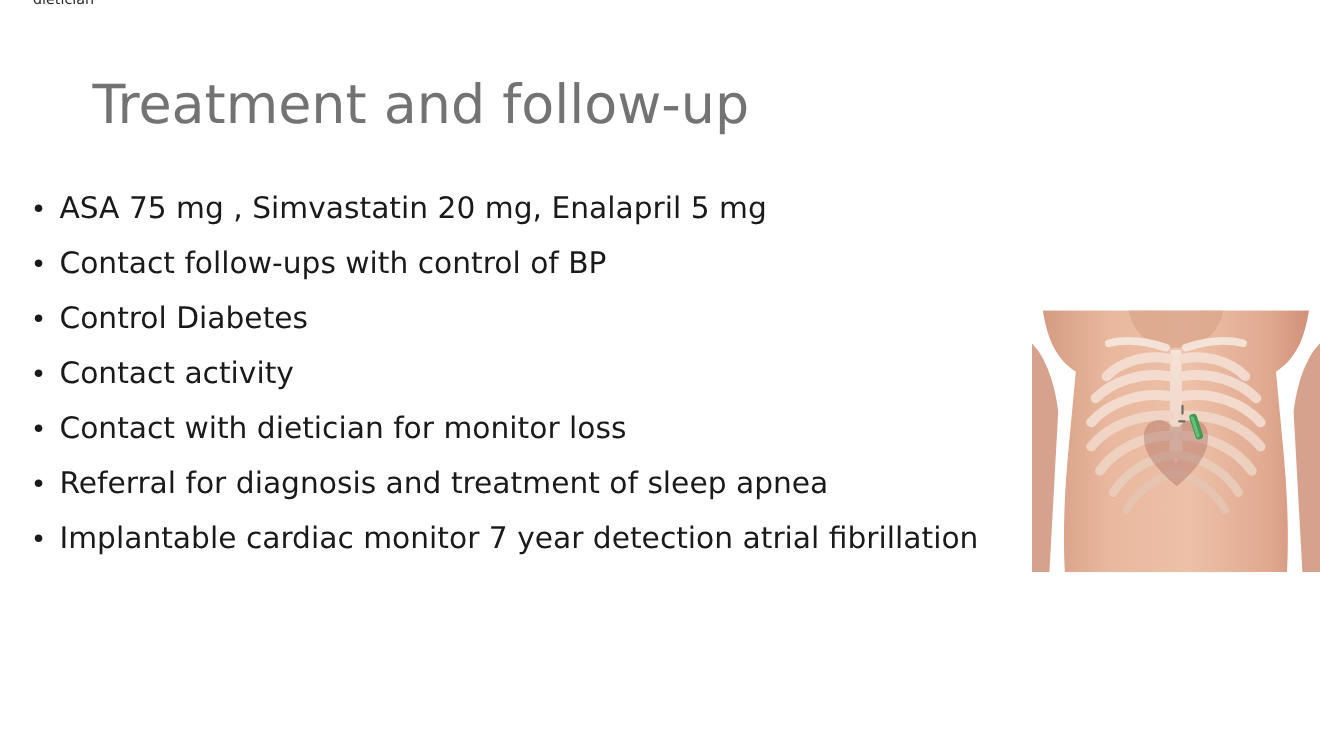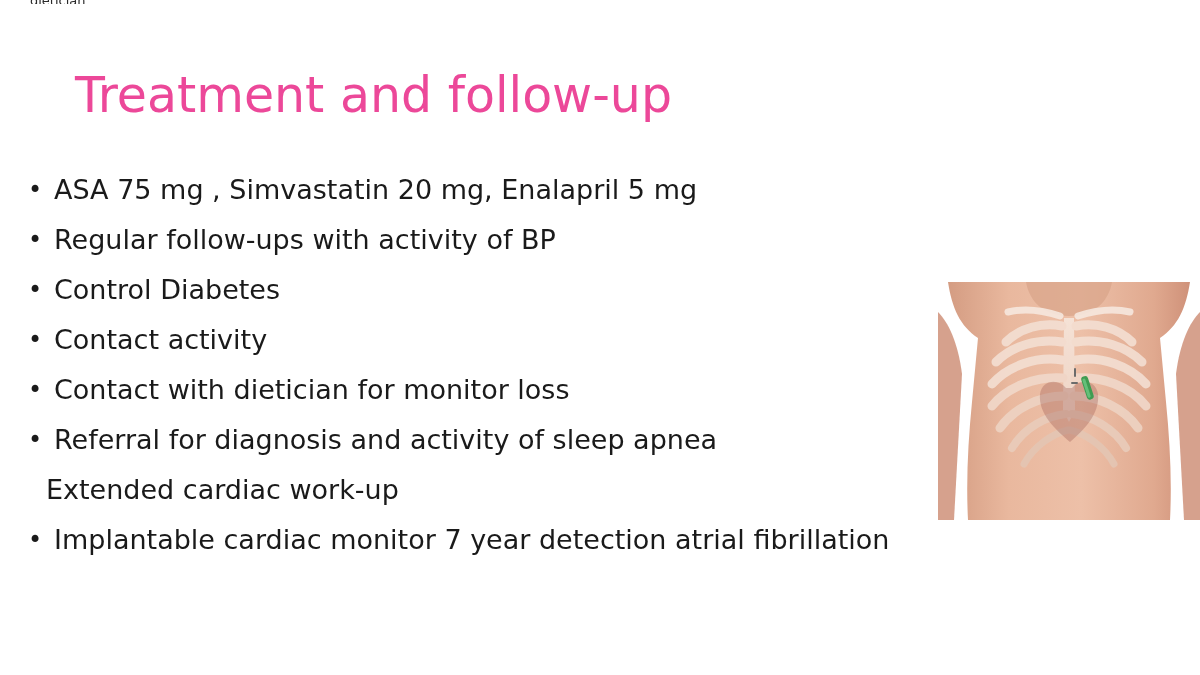--- a/index.html
+++ b/index.html
@@ -27,24 +27,24 @@
     font-size: 13px;
     color: #2a2a2a;
     line-height: 14px;
     white-space: nowrap;
     overflow: hidden;
     height: 10px;
   }
   .slide-title {
     position: absolute;
     top: 66px;
-    left: 75px;
+    left: 84px;
     font-size: 49px;
     font-weight: 400;
-    color: #ec4899;
+    color: #737373;
     letter-spacing: 0px;
     line-height: 60px;
     white-space: nowrap;
   }
   .bullet-list {
     position: absolute;
     top: 165px;
     left: 28px;
     width: 930px;
     list-style: none;
@@ -100,41 +100,37 @@
 
   <div class="slide-title">Treatment and follow-up</div>
 
   <ul class="bullet-list">
     <li class="bullet-item">
       <span class="bullet-mark">•</span>
       <span class="bullet-text">ASA 75 mg , Simvastatin 20 mg, Enalapril 5 mg</span>
     </li>
     <li class="bullet-item">
       <span class="bullet-mark">•</span>
-      <span class="bullet-text">Regular follow-ups with activity of BP</span>
+      <span class="bullet-text">Contact follow-ups with control of BP</span>
     </li>
     <li class="bullet-item">
       <span class="bullet-mark">•</span>
       <span class="bullet-text">Control Diabetes</span>
     </li>
     <li class="bullet-item">
       <span class="bullet-mark">•</span>
       <span class="bullet-text">Contact activity</span>
     </li>
     <li class="bullet-item">
       <span class="bullet-mark">•</span>
       <span class="bullet-text">Contact with dietician for monitor loss</span>
     </li>
     <li class="bullet-item">
       <span class="bullet-mark">•</span>
-      <span class="bullet-text">Referral for diagnosis and activity of sleep apnea</span>
-    </li>
-    <li class="bullet-item no-bullet">
-      <span class="bullet-mark">•</span>
-      <span class="bullet-text">Extended cardiac work-up</span>
+      <span class="bullet-text">Referral for diagnosis and treatment of sleep apnea</span>
     </li>
     <li class="bullet-item">
       <span class="bullet-mark">•</span>
       <span class="bullet-text">Implantable cardiac monitor 7 year detection atrial fibrillation</span>
     </li>
   </ul>
 
   <div class="anatomy-figure">
     <svg class="anatomy-svg" viewBox="0 0 262 238" xmlns="http://www.w3.org/2000/svg">
       <defs>

